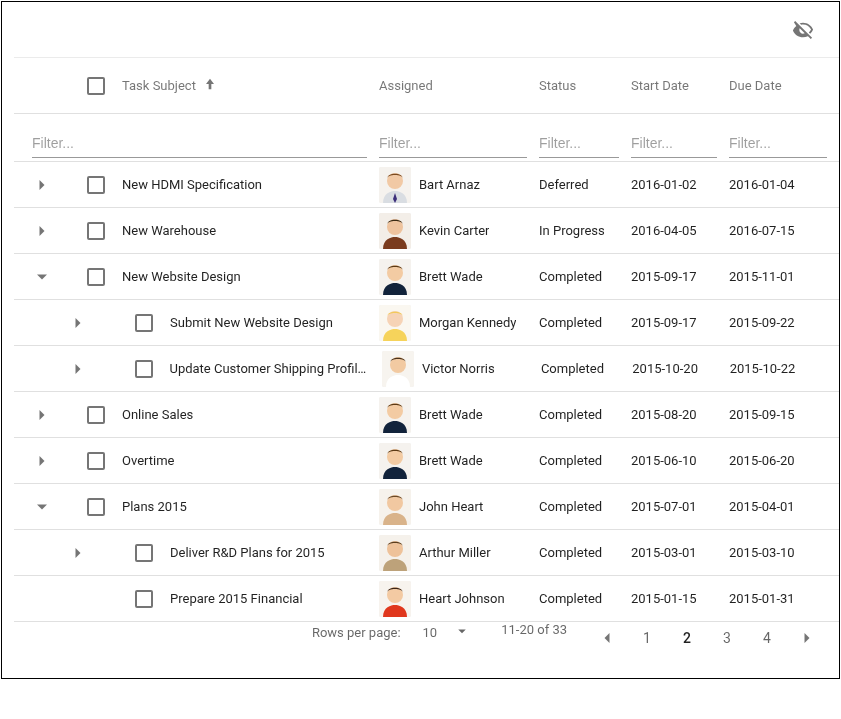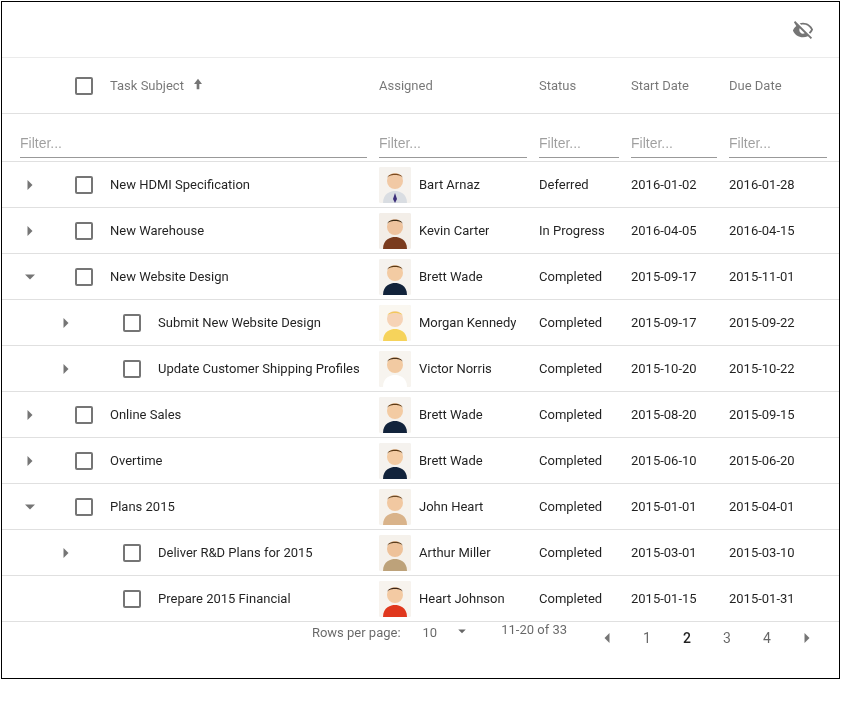--- a/index.html
+++ b/index.html
@@ -1,17 +1,17 @@
 <!DOCTYPE html>
 <html><head>
 <meta charset="utf-8">
 <style>
   * { box-sizing: border-box; margin: 0; padding: 0; }
   body { font-family: "Roboto", "Helvetica Neue", Arial, sans-serif; background: #fff; color: rgba(0,0,0,0.87); font-size: 14px; }
-  .container { border: 1px solid #000; width: 839px; margin: 1px; }
+  .container { border: 1px solid #000; width: 839px; margin: 1px; padding-left: 12px; }
   .toolbar { display: flex; justify-content: flex-end; align-items: center; height: 56px; padding: 0 24px; border-bottom: 1px solid rgba(0,0,0,0.08); }
   .toolbar-icon { width: 24px; height: 24px; display: flex; align-items: center; justify-content: center; cursor: pointer; color: rgba(0,0,0,0.54); }
   .header-row { display: flex; align-items: center; height: 56px; border-bottom: 1px solid rgba(0,0,0,0.12); color: rgba(0,0,0,0.54); font-size: 13px; }
   .filter-row { display: flex; align-items: center; height: 48px; border-bottom: 1px solid rgba(0,0,0,0.12); }
   .col-expand { width: 56px; display: flex; align-items: center; justify-content: center; }
   .col-check { width: 52px; display: flex; align-items: center; justify-content: center; }
   .col-subject { flex: 1 1 auto; min-width: 0; padding-right: 12px; display: flex; align-items: center; }
   .col-assigned { width: 160px; display: flex; align-items: center; gap: 8px; }
   .col-status { width: 92px; display: flex; align-items: center; }
   .col-start { width: 98px; display: flex; align-items: center; }
@@ -126,21 +126,21 @@
           </div>
           <span class="assigned-name">Bart Arnaz</span>
         </div>
         <div class="col-status">
           <span class="status-text">Deferred</span>
         </div>
         <div class="col-start">
           <span class="start-text">2016-01-02</span>
         </div>
         <div class="col-due">
-          <span class="due-text">2016-01-28</span>
+          <span class="due-text">2016-01-04</span>
         </div>
       </div>
       <div class="row">
         <div class="col-expand" style="margin-left: 0px; width: 56px;">
           <div class="chevron">
             <svg viewBox="0 0 24 24" width="20" height="20" fill="currentColor">
               <path d="M9 6l6 6-6 6z"></path>
             </svg>
           </div>
         </div>
@@ -161,21 +161,21 @@
           </div>
           <span class="assigned-name">Kevin Carter</span>
         </div>
         <div class="col-status">
           <span class="status-text">In Progress</span>
         </div>
         <div class="col-start">
           <span class="start-text">2016-04-05</span>
         </div>
         <div class="col-due">
-          <span class="due-text">2016-04-15</span>
+          <span class="due-text">2016-07-15</span>
         </div>
       </div>
       <div class="row">
         <div class="col-expand" style="margin-left: 0px; width: 56px;">
           <div class="chevron">
             <svg viewBox="0 0 24 24" width="20" height="20" fill="currentColor">
               <path d="M6 9l6 6 6-6z"></path>
             </svg>
           </div>
         </div>
@@ -368,21 +368,21 @@
               <circle cx="16" cy="14" r="8" fill="#f1c8a1"></circle>
               <path d="M8 12 C8 5 24 5 24 12 C24 9 20 8 16 8 C12 8 8 9 8 12 Z" fill="#6a4a28"></path>
             </svg>
           </div>
           <span class="assigned-name">John Heart</span>
         </div>
         <div class="col-status">
           <span class="status-text">Completed</span>
         </div>
         <div class="col-start">
-          <span class="start-text">2015-01-01</span>
+          <span class="start-text">2015-07-01</span>
         </div>
         <div class="col-due">
           <span class="due-text">2015-04-01</span>
         </div>
       </div>
       <div class="row child-row">
         <div class="col-expand" style="padding-left: 24px; width: 56px; margin-left: 24px;">
           <div class="chevron">
             <svg viewBox="0 0 24 24" width="20" height="20" fill="currentColor">
               <path d="M9 6l6 6-6 6z"></path>

